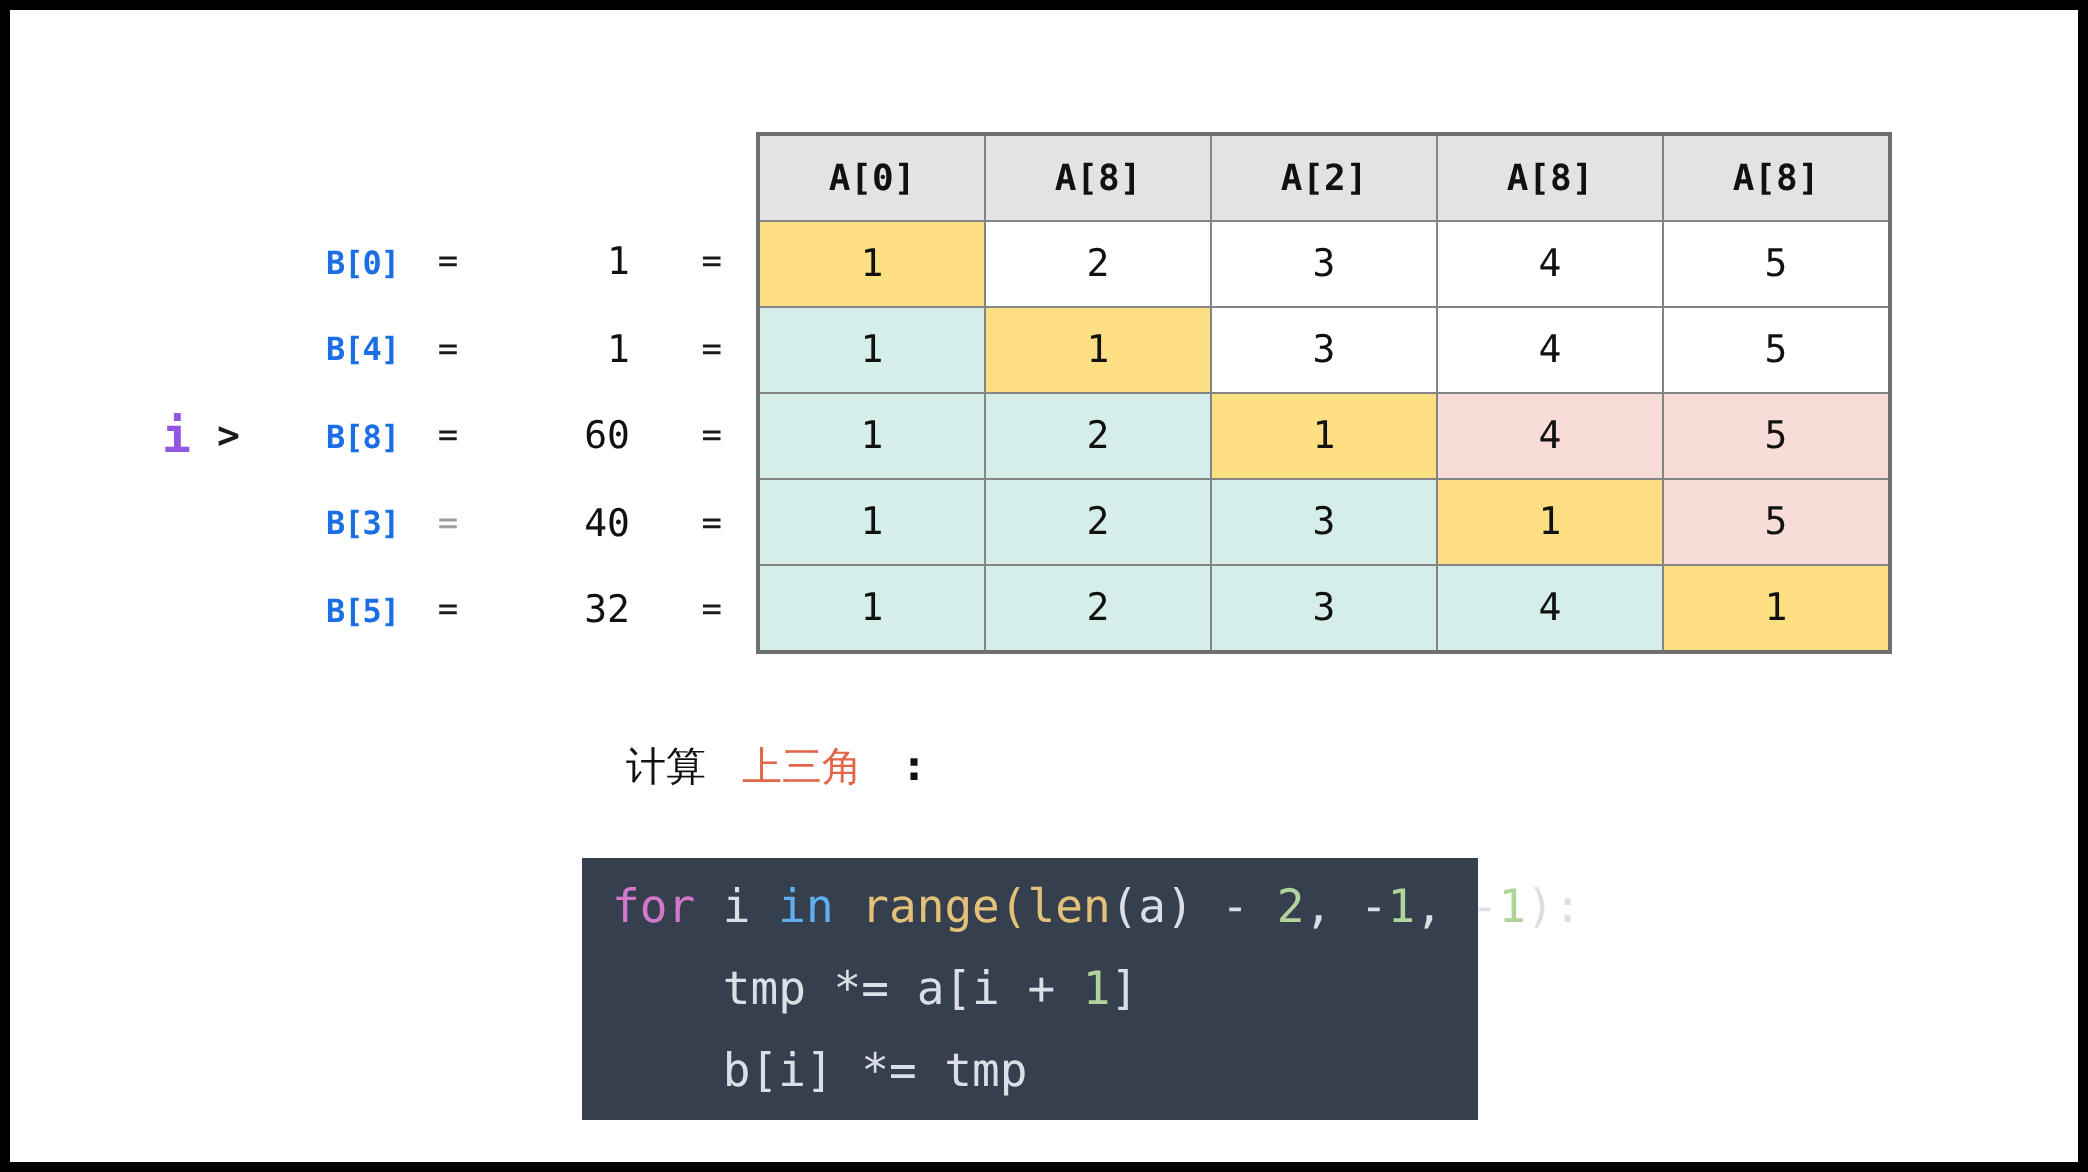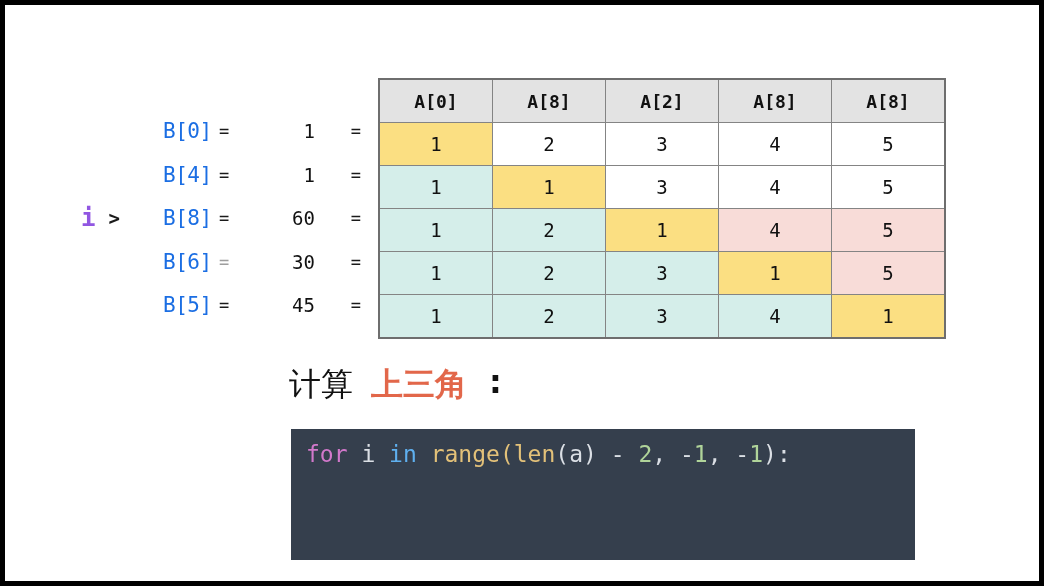--- a/index.html
+++ b/index.html
@@ -20,60 +20,59 @@
   }
   .brow {
     height: 43.5px;
     display: grid;
     grid-template-columns: 106px 52px 18px 84px 52px;
     align-items: center;
   }
   .marker { display: flex; align-items: center; padding-left: 24px; gap: 13px; }
   .mi { color: #9156e2; font-weight: bold; font-size: 24px; line-height: 1; }
   .mg { color: #1a1a1a; font-weight: bold; font-size: 19px; line-height: 1; }
-  .blabel { color: #1b6ee3; font-weight: normal; font-size: 21px; letter-spacing: -0.5px; }
+  .blabel { color: #1b6ee3; font-weight: bold; font-size: 16px; letter-spacing: -0.5px; }
   .eq  { font-size: 17px; color: #1a1a1a; text-align: center; }
   .eq.gray { color: #9e9e9e; }
   .bval { font-size: 19px; color: #111; text-align: right; padding-right: 2px; }
   .eq2 { text-align: right; padding-right: 8px; }
 
   
   table.grid {
     position: absolute; left: 373px; top: 61px;
     border-collapse: collapse;
     border: 2px solid #6e6e6e;
-    margin-top: 12px;
   }
   .grid th, .grid td {
     width: 112px;
     border: 1.5px solid #848484;
     text-align: center;
     padding: 0;
   }
   .grid th { height: 42px; background: #e3e3e3; font-size: 18px; font-weight: bold; color: #111; }
   .grid td { height: 42px; font-size: 19px; font-weight: normal; color: #111; }
   .c-yellow { background: #fbdf82; }
   .c-teal   { background: #d5eeea; }
   .c-pink   { background: #f8dcd8; }
   .c-white  { background: #ffffff; }
 
   
   .caption {
-    position: absolute; left: 284px; top: 358px; height: 40px;
-    display: flex; align-items: flex-start;
+    position: absolute; left: 308px; top: 358px; height: 40px;
+    display: flex; align-items: center;
     font-family: "DejaVu Sans", sans-serif;
-    font-size: 32px; color: #111;
+    font-size: 20px; color: #111;
   }
-  .caption .hl { color: #e2674a; font-weight: bold; margin: 0 18px; }
+  .caption .hl { color: #e2674a; font-weight: normal; margin: 0 18px; }
   .caption .colon { font-weight: bold; margin-left: 4px; }
 
   
   .codeblock {
     position: absolute; left: 286px; top: 424px;
-    width: 624px; height: 131px;
+    width: 448px; height: 131px;
     box-sizing: border-box;
     background: #353f4d;
     padding: 5px 0 0 15px;
   }
   .codeline {
     font-size: 23px; line-height: 41px;
     white-space: pre;
     color: #dbdfe5;
   }
   .tk-kw  { color: #d278cb; }
@@ -107,30 +106,30 @@
           <span class="mi">i</span>
           <span class="mg">&gt;</span>
         </span>
         <span class="blabel">B[8]</span>
         <span class="eq">=</span>
         <span class="bval">60</span>
         <span class="eq eq2">=</span>
       </div>
       <div class="brow">
         <span class="marker"></span>
-        <span class="blabel">B[6]</span>
+        <span class="blabel">B[3]</span>
         <span class="eq gray">=</span>
-        <span class="bval">30</span>
+        <span class="bval">40</span>
         <span class="eq eq2">=</span>
       </div>
       <div class="brow">
         <span class="marker"></span>
         <span class="blabel">B[5]</span>
         <span class="eq">=</span>
-        <span class="bval">45</span>
+        <span class="bval">32</span>
         <span class="eq eq2">=</span>
       </div>
     </div>
 
   <table class="grid">
     <thead>
       <tr>
           <th>A[0]</th>
           <th>A[8]</th>
           <th>A[2]</th>
@@ -178,15 +177,17 @@
   </table>
 
   <div class="caption">
     <span>计算</span>
     <span class="hl">上三角</span>
     <span class="colon">:</span>
   </div>
 
   <div class="codeblock">
       <div class="codeline"><span class="tk-kw">for</span><span class="tk-tx"> i </span><span class="tk-kw2">in</span><span class="tk-tx"> </span><span class="tk-fn">range(</span><span class="tk-fn">len</span><span class="tk-tx">(a) - </span><span class="tk-num">2</span><span class="tk-tx">, -</span><span class="tk-num">1</span><span class="tk-tx">, -</span><span class="tk-num">1</span><span class="tk-tx">):</span></div>
+      <div class="codeline"><span class="tk-tx">    tmp *= a[i + </span><span class="tk-num">1</span><span class="tk-tx">]</span></div>
+      <div class="codeline"><span class="tk-tx">    b[i] *= tmp</span></div>
     </div>
 
 </div>
 
 </body></html>

